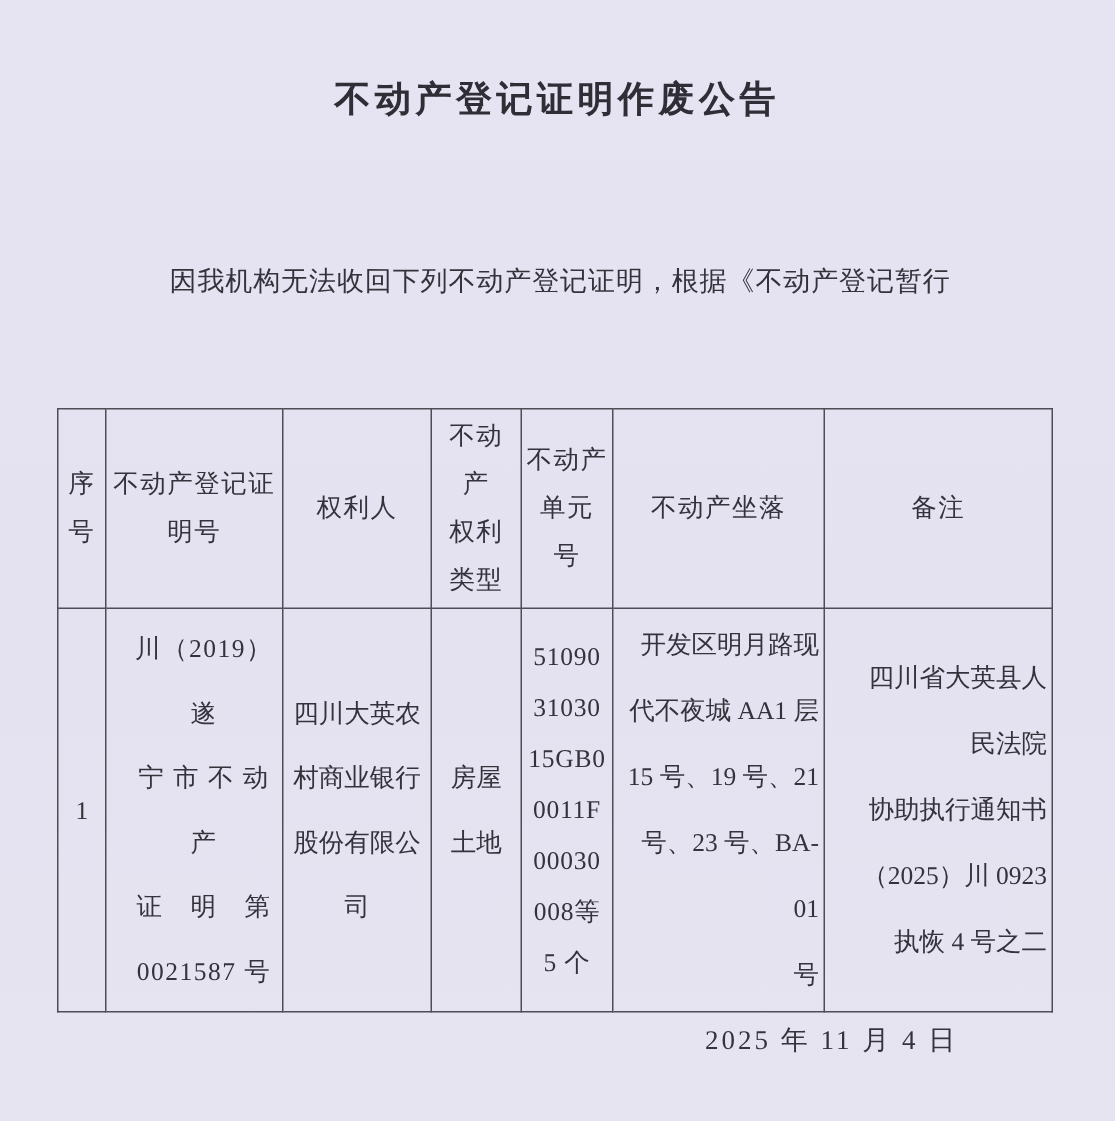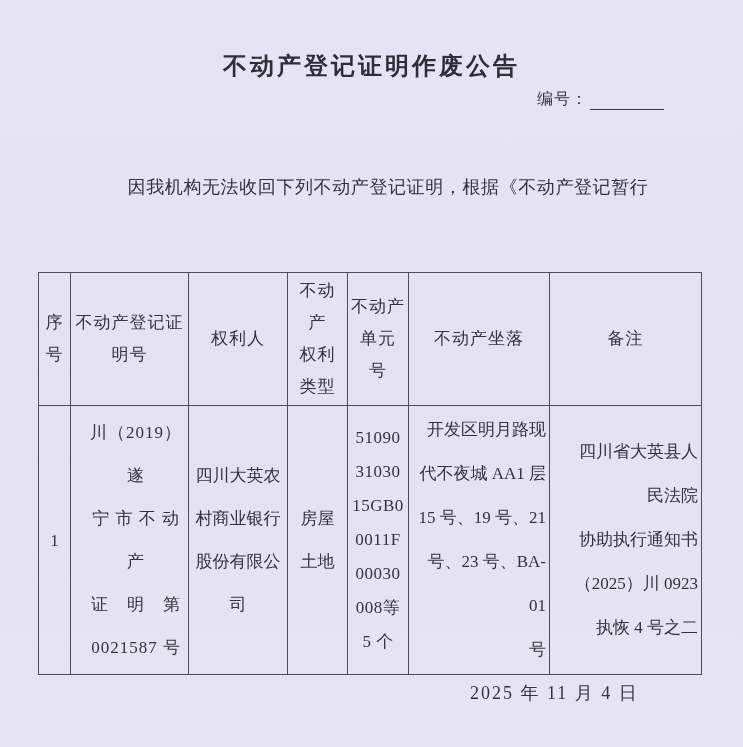--- a/index.html
+++ b/index.html
@@ -48,21 +48,21 @@
   .para {
     position: absolute;
     left: 49px;
     top: 166px;
     width: 614px;
     font-size: 18px;
     line-height: 43px;
     letter-spacing: 0.6px;
     color: #34333c;
   }
-  .para .line-indent { text-indent: 64px; text-align: center; }
+  .para .line-indent { text-indent: 64px; }
 
   table.cert-table {
     position: absolute;
     left: 38px;
     top: 272px;
     width: 663px;
     border-collapse: collapse;
     table-layout: fixed;
   }
   .cert-table th, .cert-table td {
@@ -101,23 +101,20 @@
     text-align: right;
   }
 </style>
 </head>
 <body>
 
 <div class="paper">
 
   <h1 class="title">不动产登记证明作废公告</h1>
 
-  <div class="num-row">
-    <span>编号：</span><span class="num-blank"></span>
-  </div>
 
   <div class="para">
     <div class="line-indent">因我机构无法收回下列不动产登记证明，根据《不动产登记暂行</div>
   </div>
 
   <table class="cert-table">
     <colgroup>
       <col style="width:32px">
       <col style="width:118px">
       <col style="width:99px">

